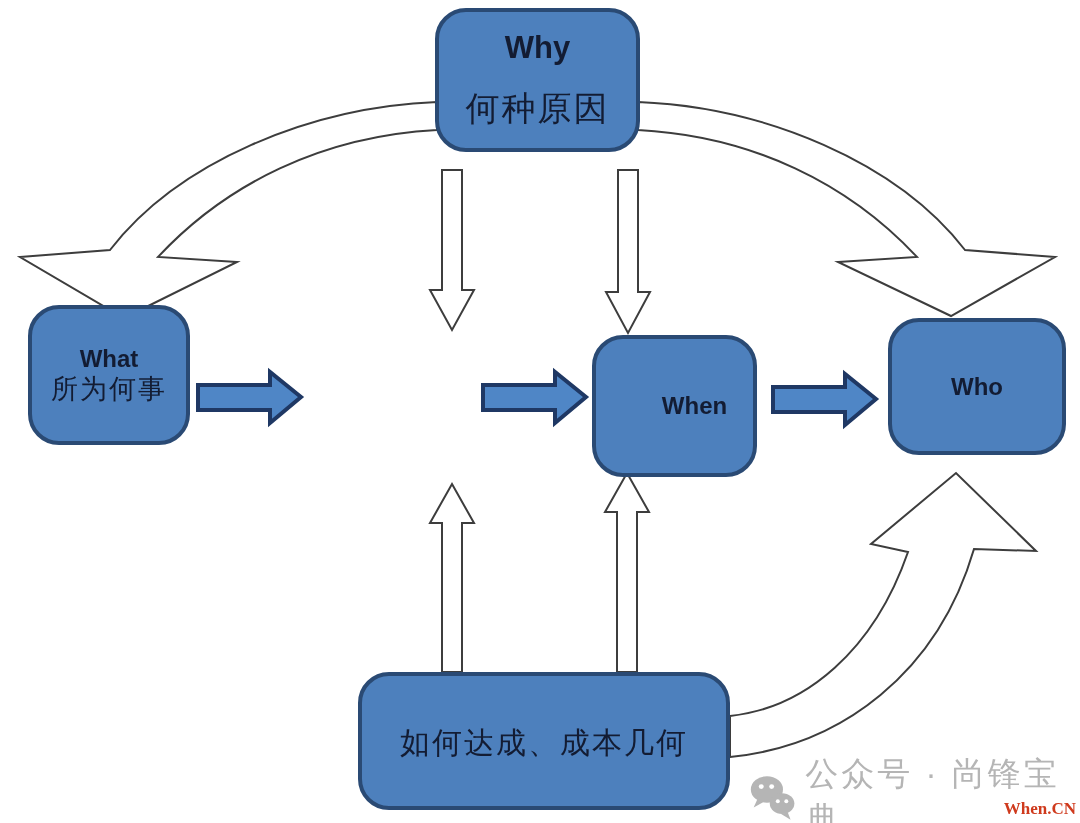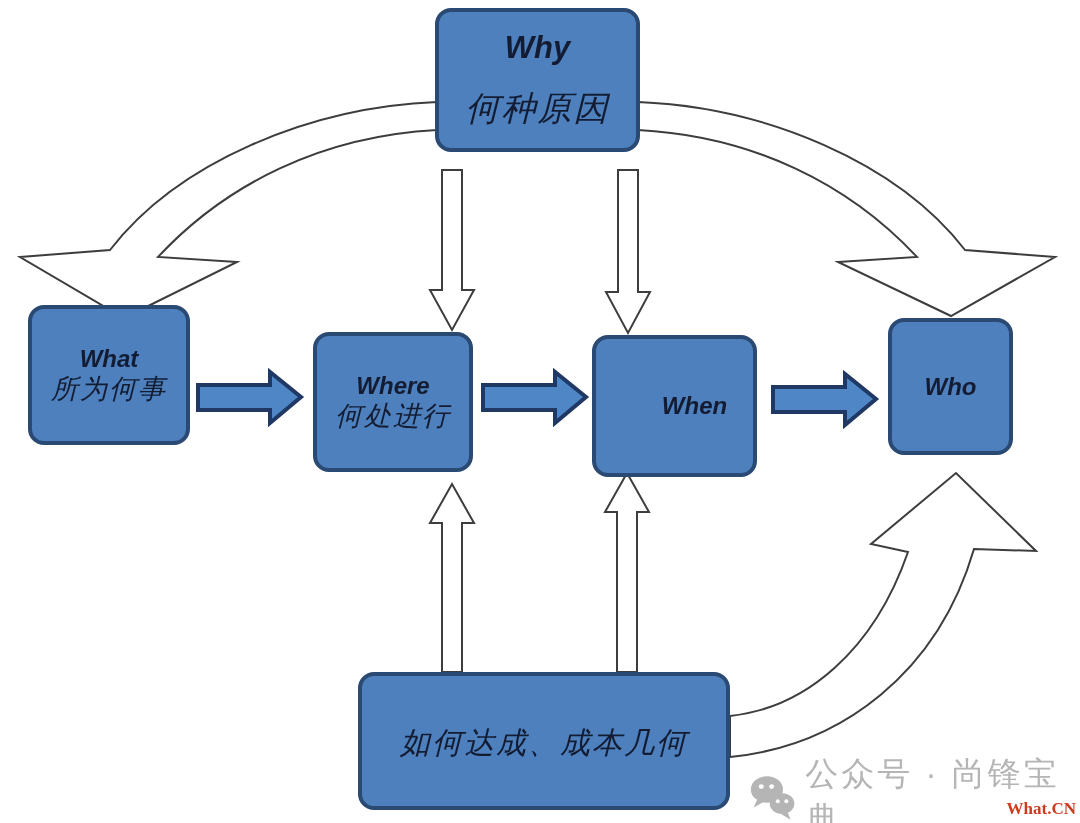--- a/index.html
+++ b/index.html
@@ -20,27 +20,26 @@
     overflow:hidden;
     font-family:"Liberation Sans","DejaVu Sans",sans-serif;
   }
   #arrow-layer{position:absolute;left:0;top:0;width:1080px;height:823px;}
   .hollow{fill:#ffffff;stroke:var(--hollow-stroke);stroke-width:2;stroke-linejoin:miter;}
   .blue-arrow{fill:var(--harrow-fill);stroke:var(--harrow-border);stroke-width:4;stroke-linejoin:miter;}
   .node{
     position:absolute;
     background:var(--node-fill);
     border:4px solid var(--node-border);
-    border-radius:16px;
+    border-radius:31px;
     box-sizing:border-box;
     display:flex;flex-direction:column;
     align-items:center;justify-content:center;
     color:var(--node-text);
     text-align:center;
-    font-style:italic;
   }
   .node .en{font-weight:bold;font-size:24px;line-height:1.15;}
   .node .zh{
     font-family:"Liberation Serif","DejaVu Serif",serif;
     font-size:27px;line-height:1.2;letter-spacing:2px;
   }
   #node-why .en{font-size:31px;}
   #node-why .zh{font-size:34px;margin-top:24px;}
   #node-how .zh{font-size:30px;margin-top:4px;}
   #node-how .en-line{display:flex;align-items:baseline;}
@@ -92,30 +91,26 @@
   <div class="node" id="node-why" style="left:435px;top:8px;width:205px;height:144px;">
     <div class="en">Why</div>
     <div class="zh">何种原因</div>
   </div>
 
   <div class="node" id="node-what" style="left:28px;top:305px;width:162px;height:140px;">
     <div class="en">What</div>
     <div class="zh">所为何事</div>
   </div>
 
-  <div class="node" id="node-where" style="left:313px;top:332px;width:160px;height:140px;">
-    <div class="en">Where</div>
-    <div class="zh">何处进行</div>
-  </div>
 
   <div class="node" id="node-when" style="left:592px;top:335px;width:165px;height:142px;padding-left:40px;">
     <div class="en">When</div>
   </div>
 
-  <div class="node" id="node-who" style="left:888px;top:318px;width:125px;height:137px;">
+  <div class="node" id="node-who" style="left:888px;top:318px;width:178px;height:137px;">
     <div class="en">Who</div>
   </div>
 
   <div class="node" id="node-how" style="left:358px;top:672px;width:372px;height:138px;">
     <div class="zh">如何达成、成本几何</div>
   </div>
 
   <div id="watermark">
     <svg width="50" height="50" viewBox="0 0 50 50">
       <ellipse cx="20" cy="17" rx="17" ry="14" fill="#b5b5b5"></ellipse>
@@ -123,15 +118,15 @@
       <circle cx="14" cy="14" r="2.6" fill="#ffffff"></circle>
       <circle cx="25" cy="14" r="2.6" fill="#ffffff"></circle>
       <ellipse cx="36" cy="32" rx="13" ry="11" fill="#b5b5b5"></ellipse>
       <path d="M 42 41 L 45 49 L 35 43 Z" fill="#b5b5b5"></path>
       <circle cx="31.5" cy="29.5" r="2.1" fill="#ffffff"></circle>
       <circle cx="40.5" cy="29.5" r="2.1" fill="#ffffff"></circle>
     </svg>
     <span class="wm-text">公众号 · 尚锋宝典</span>
   </div>
 
-  <div id="credit">What.CN</div>
+  <div id="credit">When.CN</div>
 
 </div>
 
 </body></html>

